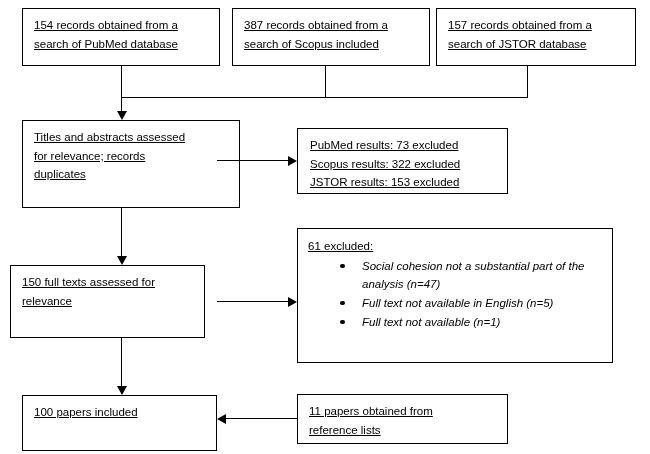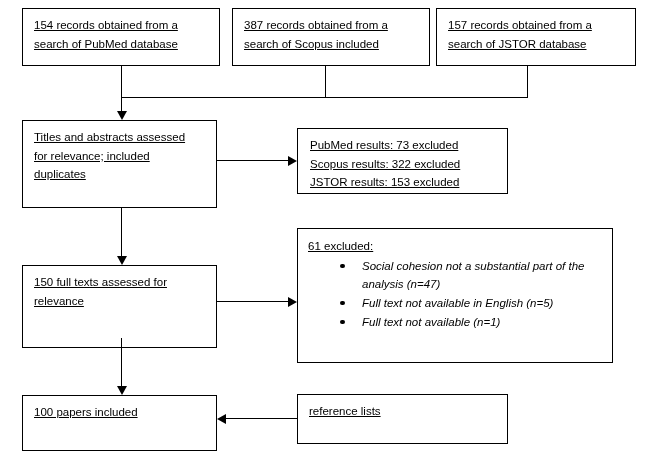--- a/index.html
+++ b/index.html
@@ -108,39 +108,39 @@
   </div>
 
   <div class="vline" style="left:121px; top:66px; height:52px;"></div>
   <div class="vline" style="left:325px; top:66px; height:31px;"></div>
   <div class="vline" style="left:527px; top:66px; height:31px;"></div>
 
   <div class="hline" style="left:121px; top:97px; width:407px;"></div>
 
   <div class="arrow-down" style="left:117px; top:111px;"></div>
 
-  <div class="box" style="left:22px; top:120px; width:195px; height:88px;">
+  <div class="box" style="left:22px; top:120px; width:218px; height:88px;">
     <span class="line">Titles and abstracts  assessed</span>
-    <span class="line">for relevance; included</span>
+    <span class="line">for relevance; records</span>
     <span class="line">duplicates</span>
   </div>
 
   <div class="box" style="left:297px; top:128px; width:211px; height:66px;padding-left:12px;">
     <span class="line">PubMed results: 73 excluded</span>
     <span class="line">Scopus results: 322 excluded</span>
     <span class="line">JSTOR results: 153 excluded</span>
   </div>
 
   <div class="hline" style="left:217px; top:160px; width:71px;"></div>
   <div class="arrow-right" style="left:288px; top:156px;"></div>
 
   <div class="vline" style="left:121px; top:208px; height:54px;"></div>
   <div class="arrow-down" style="left:117px; top:256px;"></div>
 
-  <div class="box" style="left:22px; top:265px; width:195px; height:83px;">
+  <div class="box" style="left:10px; top:265px; width:195px; height:73px;">
     <span class="line">150 full texts assessed for</span>
     <span class="line">relevance</span>
   </div>
 
   <div class="box" style="left:297px; top:228px; width:316px; height:135px; padding:8px 8px 6px 10px;">
     <span class="line">61 excluded:</span>
     <ul class="bullets">
       <li>Social cohesion not a substantial part of the analysis (n=47)</li>
       <li>Full text not available in English (n=5)</li>
       <li>Full text not available (n=1)</li>
@@ -151,19 +151,20 @@
   <div class="arrow-right" style="left:288px; top:297px;"></div>
 
   <div class="vline" style="left:121px; top:338px; height:54px;"></div>
   <div class="arrow-down" style="left:117px; top:386px;"></div>
 
   <div class="box" style="left:22px; top:395px; width:195px; height:56px;">
     <span class="line">100 papers included</span>
   </div>
 
   <div class="box" style="left:297px; top:394px; width:211px; height:50px;">
+    <span class="line">11 papers obtained from</span>
     <span class="line">reference lists</span>
   </div>
 
   <div class="hline" style="left:226px; top:418px; width:71px;"></div>
   <div class="arrow-left" style="left:217px; top:414px;"></div>
 
 </div>
 
 </body></html>

